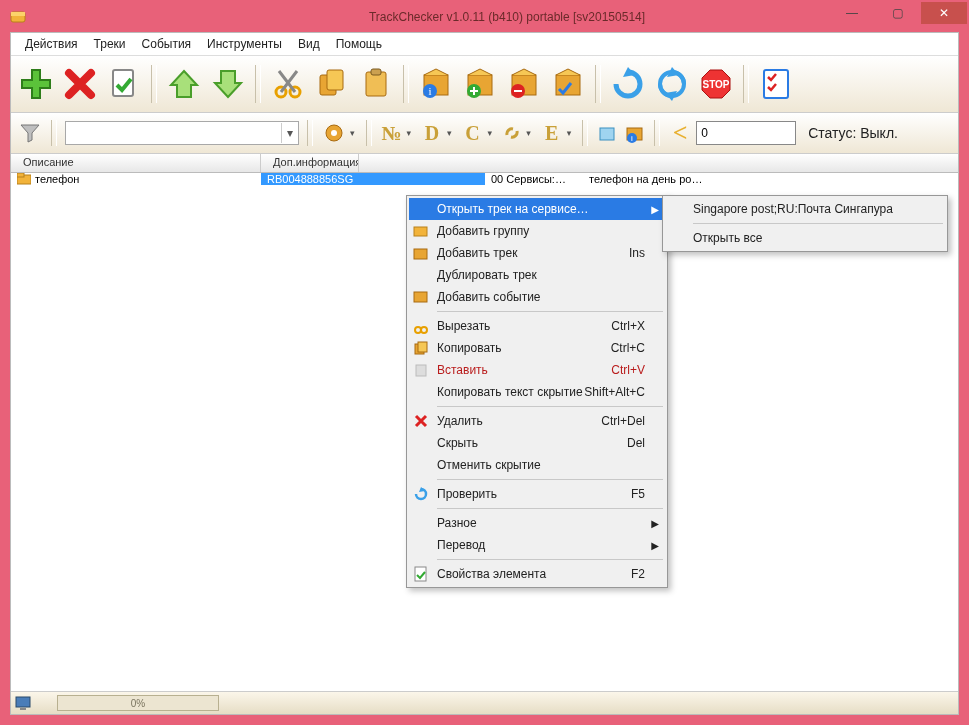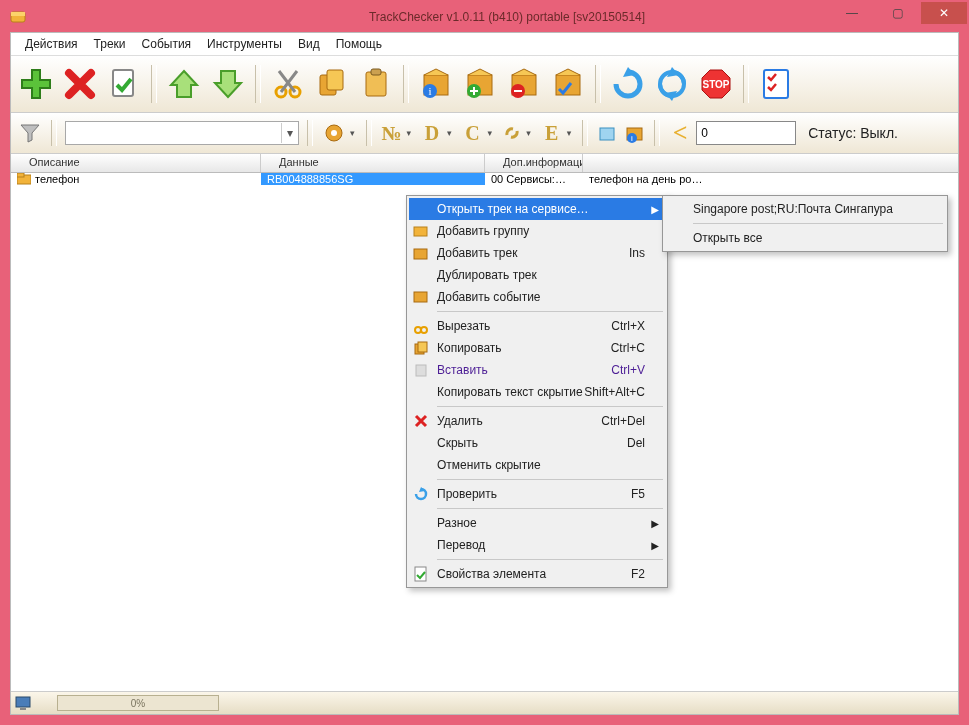--- a/index.html
+++ b/index.html
@@ -17,30 +17,30 @@
   .tbtn{width:38px;height:38px;display:flex;align-items:center;justify-content:center;}
   .vsep{width:4px;height:38px;border-left:1px solid #c8c0aa;border-right:1px solid #fff;margin:0 2px;}
   .toolbar2{height:36px;background:linear-gradient(#fff,#efe7d5);border-bottom:1px solid #ccc;display:flex;align-items:center;padding:2px 6px;gap:6px;}
   .combo{flex: none;width:232px;height:22px;border:1px solid #a8a8a8;background:#fff;display:flex;align-items:center;justify-content:flex-end;}
   .combo .dd{width:16px;height:20px;border-left:1px solid #ccc;display:flex;align-items:center;justify-content:center;color:#555;}
   .letter{font-family:Georgia,serif;font-weight:bold;font-size:20px;width:24px;text-align:center;}
   .ddarr{font-size:9px;color:#555;margin-left:-3px;margin-right:3px;}
   .numbox{width:90px;height:22px;border:1px solid #888;background:#fff;padding:0 4px;display:flex;align-items:center;margin-left:-2px;}
   .status{font-size:14px;color:#222;margin-left:6px;}
   .gridhead{height:18px;background:linear-gradient(#fff,#e7e7e7);border-bottom:1px solid #bbb;display:flex;font-size:11px;color:#333;}
-  .gh{border-right:1px solid #ccc;padding:2px 18px;box-sizing:border-box;white-space:nowrap;overflow:hidden;}
+  .gh{border-right:1px solid #ccc;padding:2px 12px;box-sizing:border-box;white-space:nowrap;overflow:hidden;}
   .gridrow{height:17px;display:flex;font-size:11px;align-items:flex-start;}
   .cell{padding:0 6px;box-sizing:border-box;white-space:nowrap;overflow:hidden;}
   .sel{background:#3399ff;color:#fff;}
   .gridbody{flex:1;background:#fff;position:relative;overflow:hidden;}
   .context{position:absolute;background:#f0f0f0;border:1px solid #979797;box-shadow:3px 3px 6px rgba(0,0,0,.25);font-size:12px;padding:2px;}
   .ctx-main{left:395px;top:22px;width:256px;}
   .ctx-row{height:22px;display:flex;align-items:center;padding:0 4px 0 28px;position:relative;color:#222;}
   .ctx-row.hl{background:#2a7be4;color:#fff;}
-  .ctx-row.dis{color:#4c1d95;}
+  .ctx-row.dis{color:#b91c1c;}
   .ctx-row .sc{position:absolute;right:20px;}
   .ctx-row .sub{position:absolute;right:6px;font-size:10px;}
   .ctx-row .ico{position:absolute;left:4px;top:3px;width:16px;height:16px;}
   .ctx-sep{height:1px;background:#c8c8c8;margin:3px 2px 3px 28px;}
   .ctx-row.bold{font-weight:normal;}
   .ctx-sub{left:651px;top:22px;width:280px;}
   .statusbar{height:22px;background:linear-gradient(#fbf6ea,#e6ddc5);border-top:1px solid #ccc;display:flex;align-items:center;}
   .progress{margin-left:24px;width:160px;height:14px;border:1px solid #b8b090;background:#ece5d1;position:relative;display:flex;align-items:center;justify-content:center;font-size:10px;color:#7a745f;}
   
   .c1{width:250px;} .c2{width:224px;} .c3{width:98px;} .c4{width:370px;}
@@ -234,21 +234,20 @@
       <div class="vsep" style="height:26px"></div>
       <span class="letter" style="color:#e8b030;font-size:26px">&lt;</span>
       <div class="numbox">
           <span>0</span>
         </div>
       <span class="status">Статус: Выкл.</span>
     </div>
 
     <div class="gridhead">
       <div class="gh c1">Описание</div>
-      <div class="gh c2">Данные</div>
       <div class="gh c3">Доп.информация</div>
     </div>
 
     <div class="gridbody">
       <div class="gridrow">
         <div class="cell c1" style="display:flex;align-items:center;gap:4px">
           <span>
               <svg width="14" height="12">
                 <rect x="0" y="2" width="14" height="9" fill="#f2b33a" stroke="#b8801a"></rect>
                 <rect x="0" y="0" width="7" height="4" fill="#f2b33a" stroke="#b8801a"></rect>

